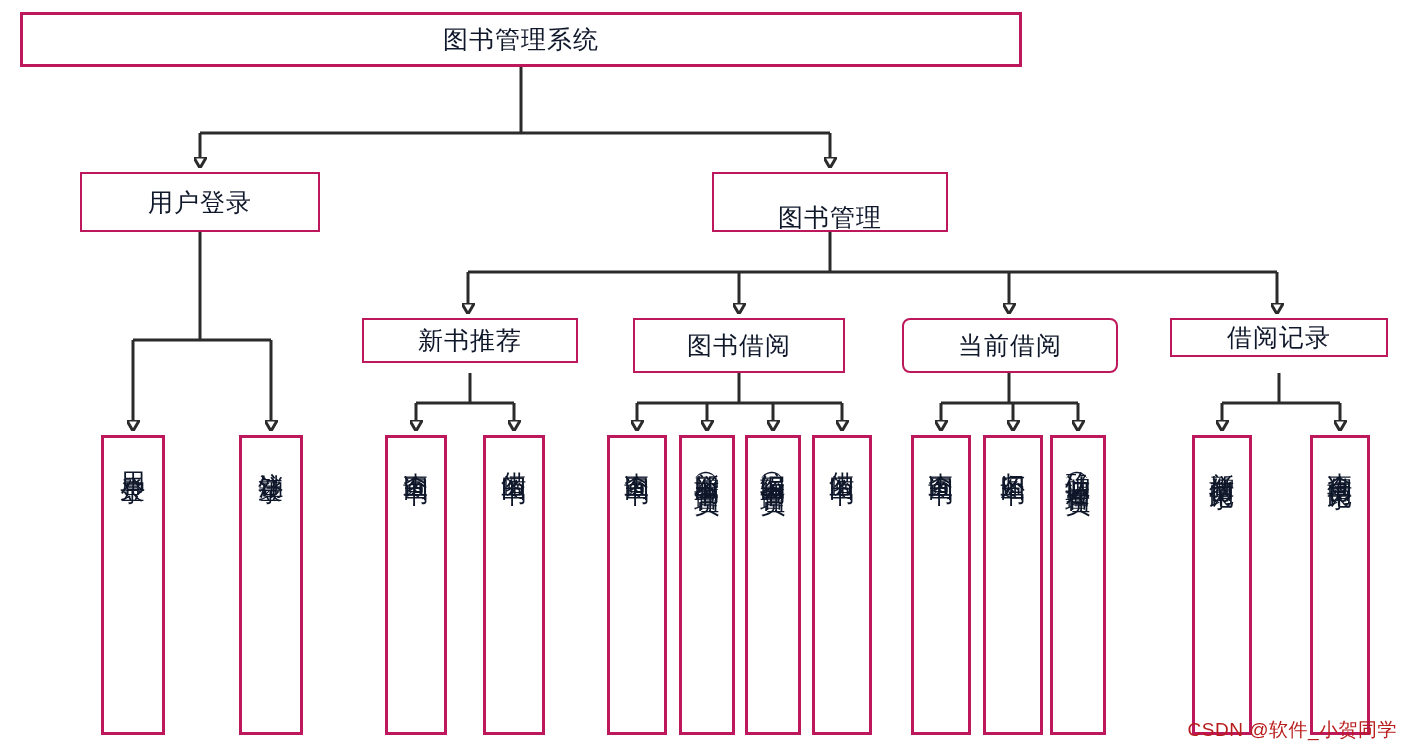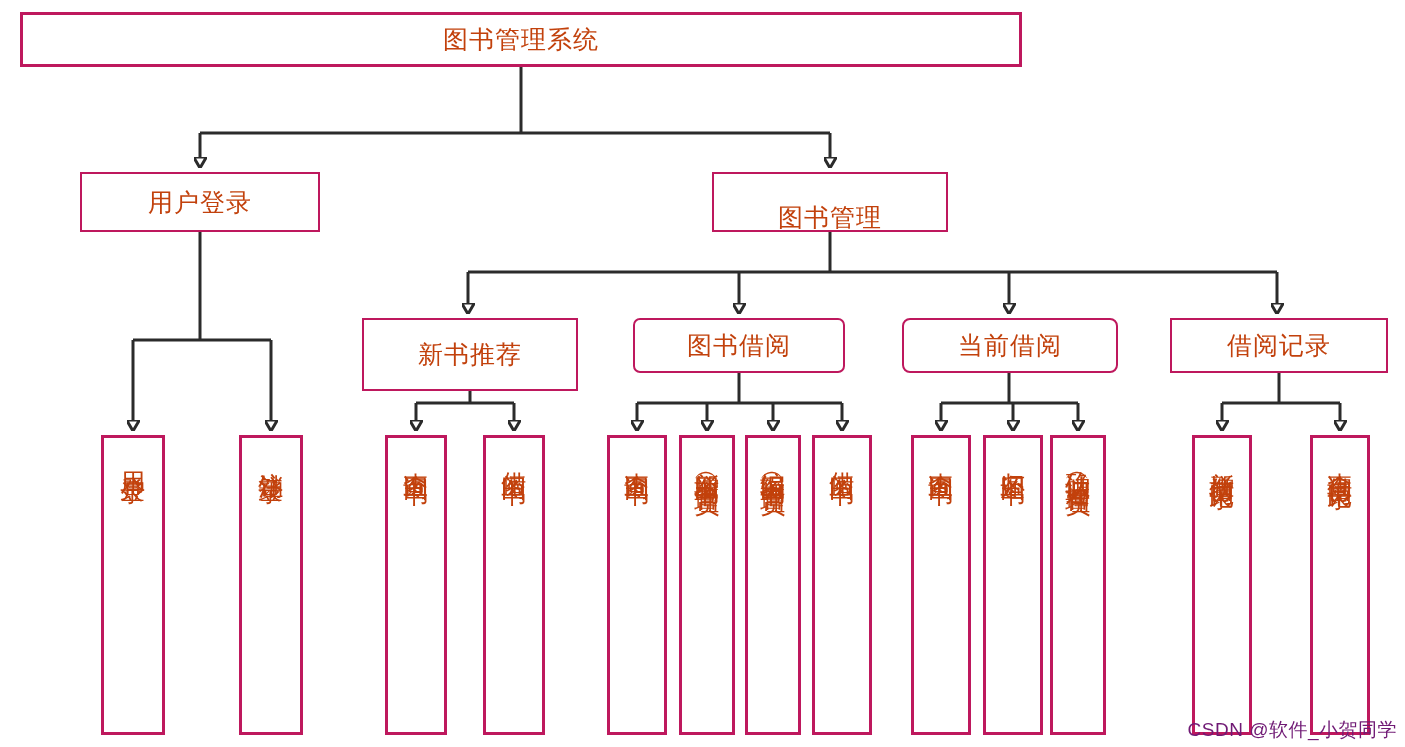--- a/index.html
+++ b/index.html
@@ -20,21 +20,21 @@
   }
   
   .node {
     position: absolute;
     box-sizing: border-box;
     background: #ffffff;
     border: 2px solid #be185d;
     display: flex;
     align-items: center;
     justify-content: center;
-    color: #c2410c;
+    color: #0f172a;
   }
   .node.root {
     border-width: 3px;
   }
   .node .label-h {
     font-size: 25px;
     line-height: 1;
     letter-spacing: 1px;
     white-space: nowrap;
   }
@@ -69,21 +69,21 @@
   .arrow-head {
     fill: #2b2b2b;
     stroke: none;
   }
   
   .watermark {
     position: absolute;
     right: 8px;
     bottom: 4px;
     font-size: 19px;
-    color: #701a75;
+    color: #b91c1c;
     white-space: nowrap;
     letter-spacing: 0.5px;
   }
 </style>
 </head>
 <body>
 
 <div id="canvas">
 
   <svg class="edge-layer" viewBox="0 0 1405 747" width="1405" height="747">
@@ -152,30 +152,30 @@
     <span class="label-h">图书管理系统</span>
   </div>
 
   <div class="node" id="n-l1-0" style="left: 80px; top: 172px; width: 240px; height: 60px;">
     <span class="label-h">用户登录</span>
   </div>
   <div class="node" id="n-l1-1" style="left: 712px; top: 172px; width: 236px; height: 60px; align-items: flex-end;">
     <span class="label-h">图书管理</span>
   </div>
 
-  <div class="node" id="n-l2-0" style="left: 362px; top: 318px; width: 216px; height: 73px;">
+  <div class="node" id="n-l2-0" style="left: 362px; top: 318px; width: 216px; height: 45px;">
     <span class="label-h">新书推荐</span>
   </div>
-  <div class="node" id="n-l2-1" style="left: 633px; top: 318px; width: 212px; height: 55px; border-radius: 7px;">
+  <div class="node" id="n-l2-1" style="left: 633px; top: 318px; width: 212px; height: 55px;">
     <span class="label-h">图书借阅</span>
   </div>
   <div class="node" id="n-l2-2" style="left: 902px; top: 318px; width: 216px; height: 55px; border-radius: 8px;">
     <span class="label-h">当前借阅</span>
   </div>
-  <div class="node" id="n-l2-3" style="left: 1170px; top: 318px; width: 218px; height: 55px;">
+  <div class="node" id="n-l2-3" style="left: 1170px; top: 318px; width: 218px; height: 39px;">
     <span class="label-h">借阅记录</span>
   </div>
 
   <div class="node leaf" id="n-lf-0" style="left: 101px; top: 435px; width: 64px; height: 300px;">
     <span class="label-v">用户登录</span>
   </div>
   <div class="node leaf" id="n-lf-1" style="left: 239px; top: 435px; width: 64px; height: 300px;">
     <span class="label-v">注销登录</span>
   </div>
   <div class="node leaf" id="n-lf-2" style="left: 385px; top: 435px; width: 62px; height: 300px;">

